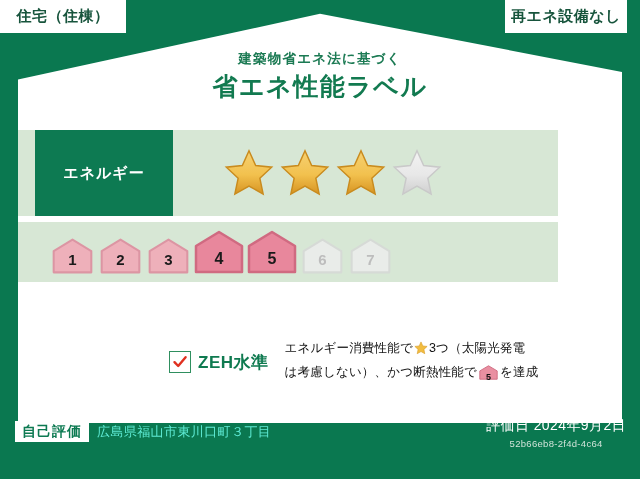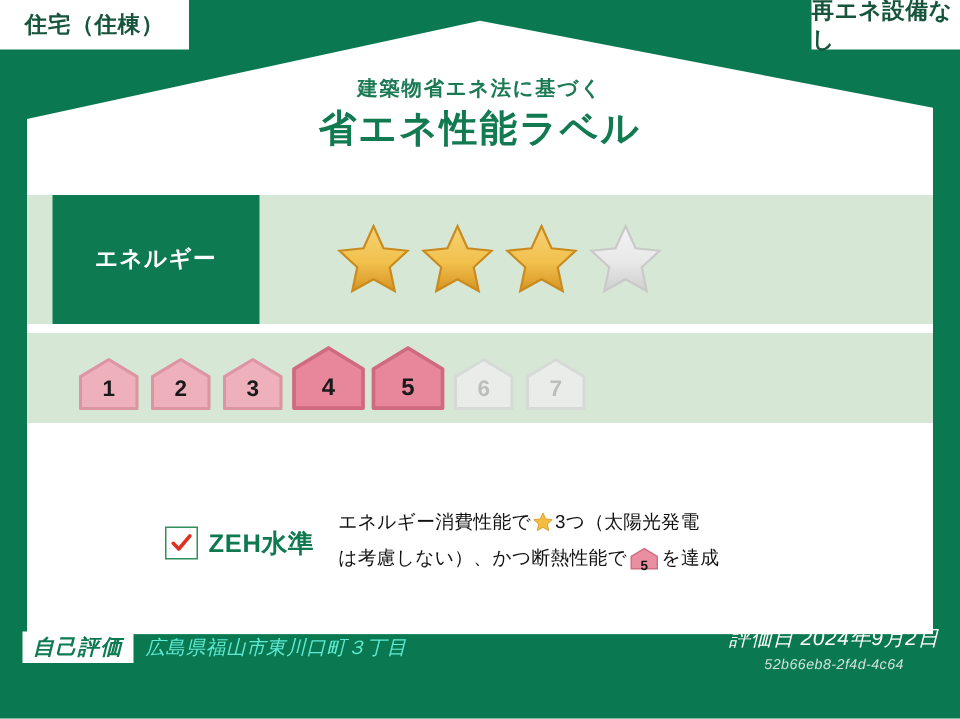--- a/index.html
+++ b/index.html
@@ -18,21 +18,21 @@
     background:#ffffff;
     color:#17543c;
     font-weight:bold;
     font-size:15px;
     letter-spacing:.5px;
     display:flex;align-items:center;justify-content:center;
     height:33px;
     z-index:5;
   }
   #tag-left{left:0;width:126px;}
-  #tag-right{right:0;width:99px;}
+  #tag-right{right:13px;width:122px;}
 
   
   #panel{
     position:absolute;
     left:18px;top:8px;
     width:604px;height:415px;
     background:#ffffff;
     z-index:2;
     clip-path:polygon(0% 17.2%, 50% 1.4%, 100% 15.4%, 100% 100%, 0% 100%);
   }
@@ -45,21 +45,21 @@
   #hdr .sub{
     color:#1b7a53;font-weight:bold;font-size:13.5px;
     letter-spacing:1.2px;line-height:1;
   }
   #hdr .main{
     color:#127a50;font-weight:bold;font-size:25px;
     letter-spacing:1.5px;margin-top:8px;line-height:1;
   }
 
   
-  #content{position:absolute;left:18px;top:130px;width:604px;z-index:4;}
+  #content{position:absolute;left:18px;top:130px;width:540px;z-index:4;}
 
   .perf-row{
     display:flex;align-items:stretch;
     height:86px;margin-bottom:6px;
     background:#d7e7d5;
   }
   .perf-row.insul{height:60px;}
 
   .row-label{
     width:138px;flex:0 0 138px;
@@ -97,21 +97,21 @@
   }
   .house.off .num{color:#bdbdbd;}
 
   
   #zeh{
     position:absolute;left:18px;top:338px;width:604px;
     display:flex;align-items:center;z-index:4;
   }
   #zeh-mark{
     display:flex;align-items:center;gap:7px;
-    margin-left:51px;
+    margin-left:110px;
     padding-left:41px;
   }
   .chk-box{
     width:20px;height:20px;border:1.5px solid #2f8f5f;
     background:#fff;position:relative;
     display:flex;align-items:center;justify-content:center;
   }
   .zeh-label{
     color:#0f7a50;font-weight:bold;font-size:17px;letter-spacing:.5px;
   }
@@ -122,21 +122,21 @@
   #zeh-desc .inline-star{display:inline-block;vertical-align:-3px;margin:0 1px;}
   #zeh-desc .inline-house{display:inline-block;vertical-align:-4px;margin:0 2px;position:relative;}
   #zeh-desc .inline-house .n{
     position:absolute;left:0;right:0;bottom:1px;text-align:center;
     font-size:9px;font-weight:bold;color:#111;
   }
 
   
   #footer{
     position:absolute;left:0;right:0;bottom:0;height:72px;
-    z-index:6;color:#ffffff;font-style:italic;
+    z-index:6;color:#ffffff;
   }
   #footer-left{
     position:absolute;left:15px;top:14px;
     display:flex;align-items:center;gap:8px;
   }
   #self-eval{
     background:#ffffff;color:#0d7a52;
     font-weight:bold;font-size:14px;letter-spacing:1px;
     padding:3px 7px;line-height:1.1;
   }

